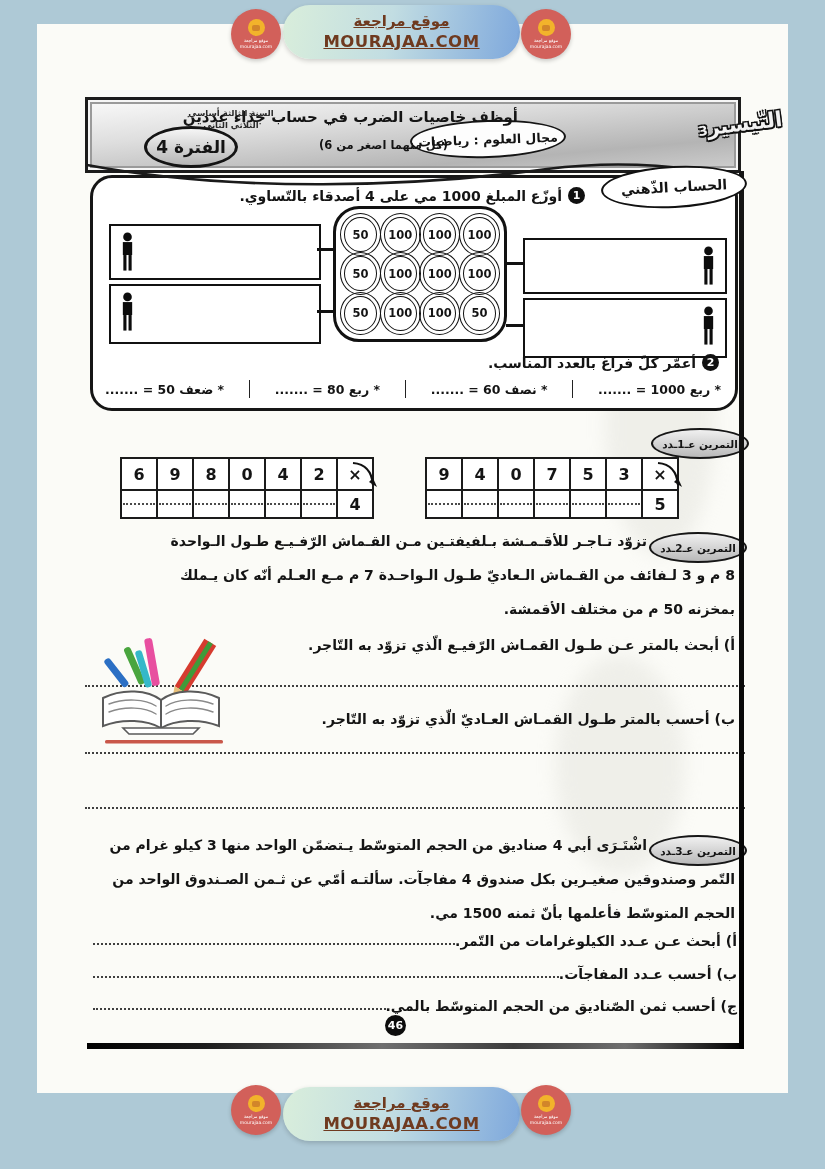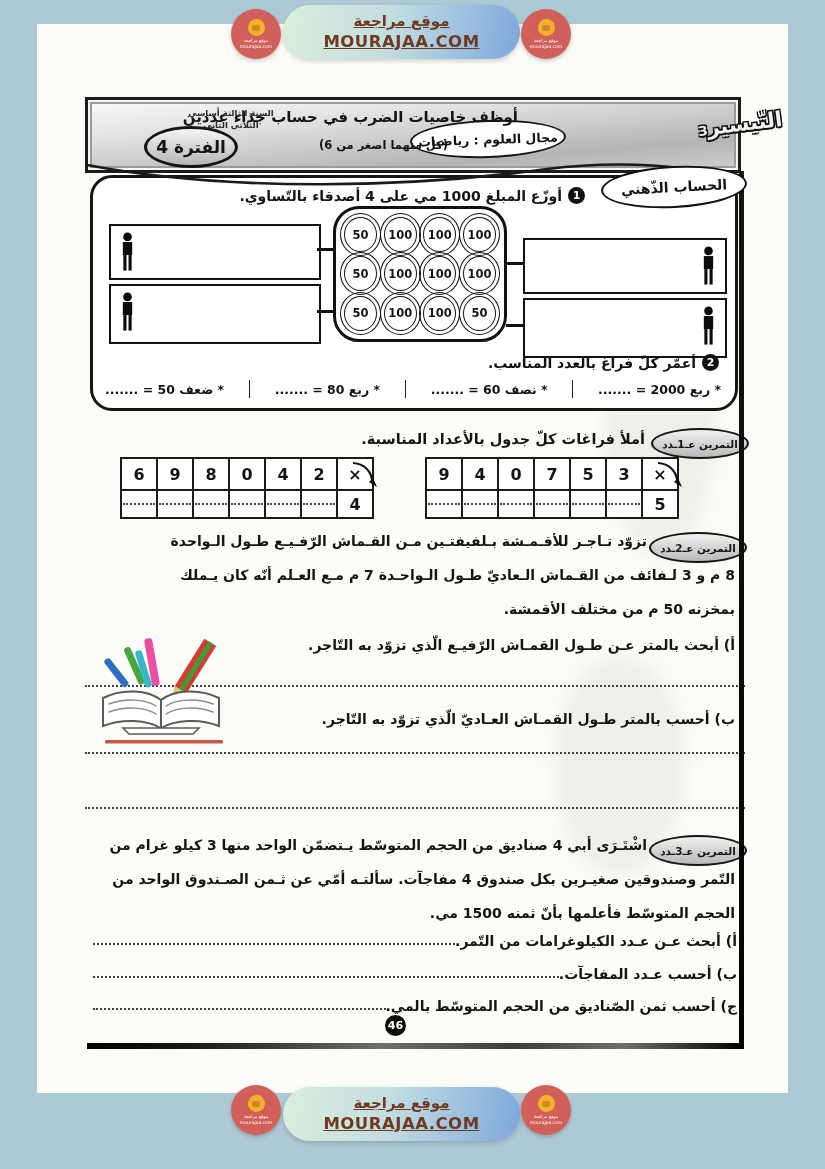--- a/index.html
+++ b/index.html
@@ -211,32 +211,31 @@
       <div class="conn" style="left:224px;top:132px;width:17px;"></div>
       <div class="conn" style="left:413px;top:84px;width:18px;"></div>
       <div class="conn" style="left:413px;top:146px;width:18px;"></div>
 
       <div class="qrow" style="right:16px;top:176px;">
         <span class="qnum">2</span>
         <span>أعمّر كلّ فراغ بالعدد المناسب.</span>
       </div>
 
       <div class="fill-line">
-        <span>* ربع 2000 = .......</span>
+        <span>* ربع 1000 = .......</span>
         <span class="fill-sep"></span>
         <span>* نصف 60 = .......</span>
         <span class="fill-sep"></span>
         <span>* ربع 80 = .......</span>
         <span class="fill-sep"></span>
         <span>* ضعف 50 = .......</span>
       </div>
     </div>
 
     <div class="ex-label" style="left:566px;top:333px;">التمرين عـ1ـدد</div>
-    <div class="instr" style="left:165px;top:336px;width:395px;">أملأ فراغات كلّ جدول بالأعداد المناسبة.</div>
 
     <table class="mul-table" style="left:35px;top:362px;">
       <tbody>
           <tr>
         <td>6</td>
         <td>9</td>
         <td>8</td>
         <td>0</td>
         <td>4</td>
         <td>2</td>

